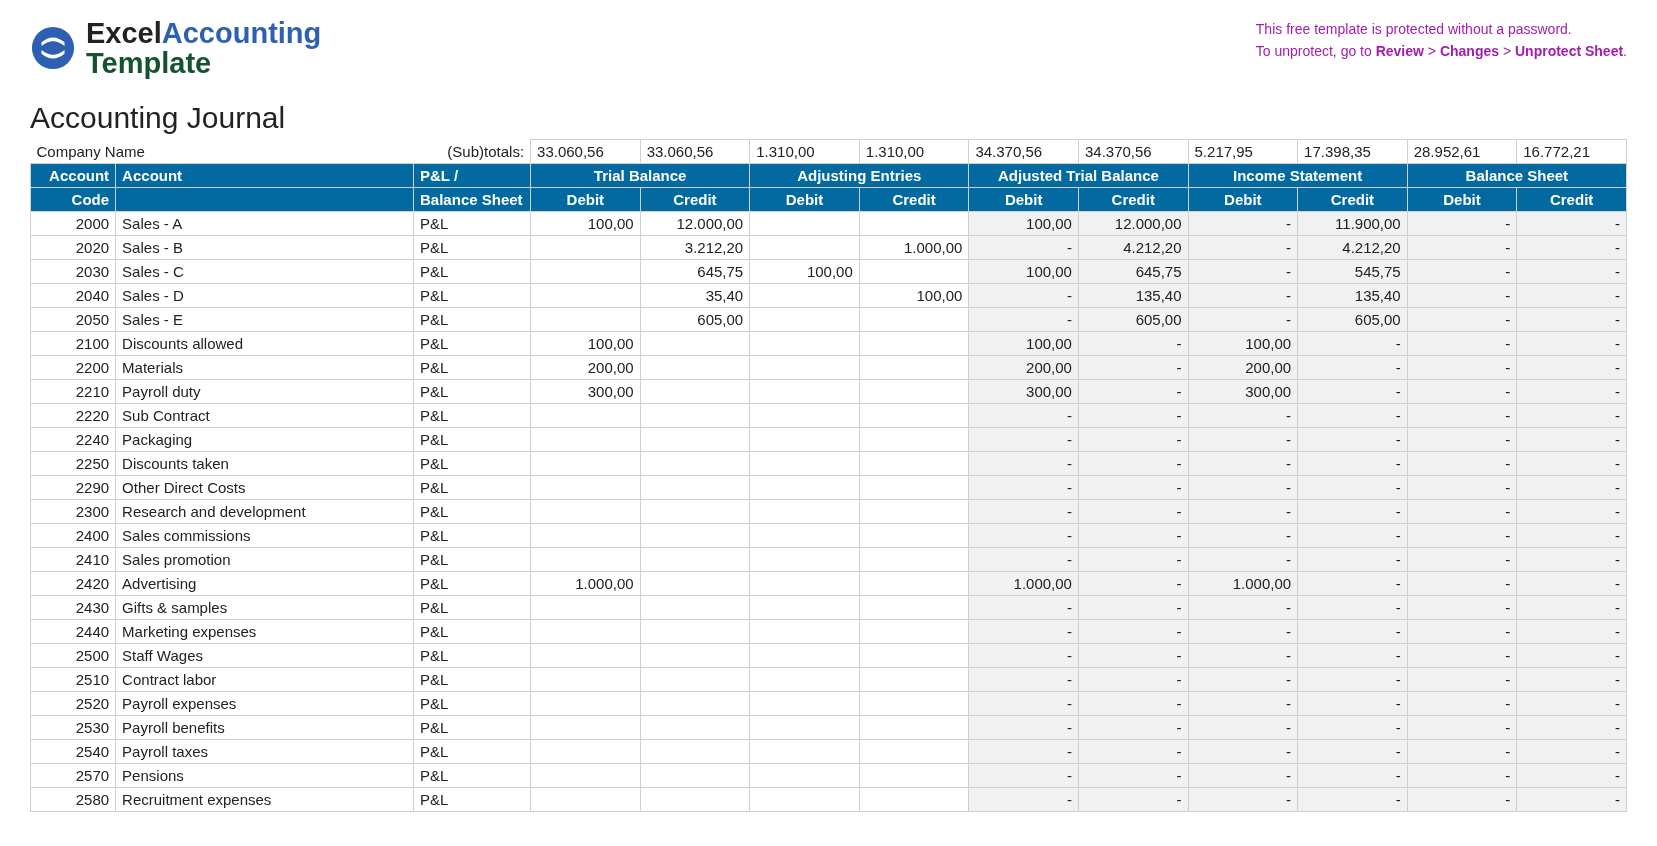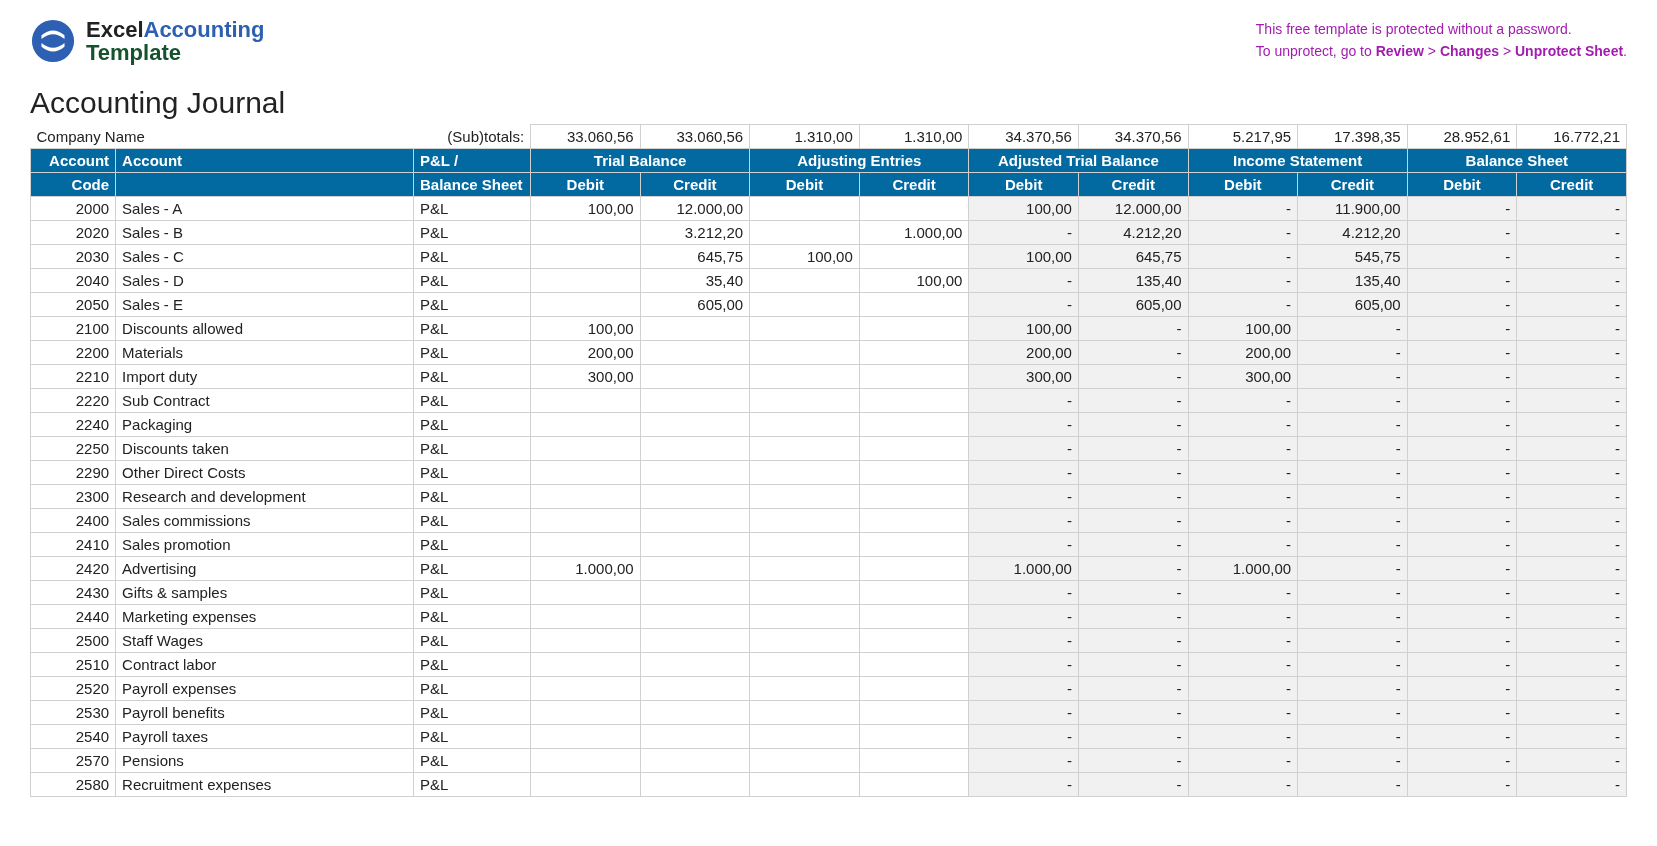--- a/index.html
+++ b/index.html
@@ -18,21 +18,21 @@
   }
   .brand {
     display: flex;
     align-items: center;
     gap: 10px;
   }
   .brand-mark {
     width: 46px; height: 46px;
     display: flex; align-items: center; justify-content: center;
   }
-  .brand-text { line-height: 1.05; font-size: 22px; font-weight: 400; }
+  .brand-text { line-height: 1.05; font-size: 29px; font-weight: 400; }
   .brand-text .ea { color: #2d5fb3; font-weight: 700; }
   .brand-text .tpl { color: #14532d; font-weight: 700; display: block; }
   .notice { font-size: 14px; color: #a21caf; line-height: 1.6; }
   .notice b { font-weight: 700; }
 
   h1.title { font-size: 30px; font-weight: 400; color: #222; margin-bottom: 4px; }
 
   table.grid {
     border-collapse: collapse;
     width: 100%;
@@ -42,21 +42,21 @@
     border: 1px solid #d0d0d0;
     padding: 3px 6px;
     font-size: 15px;
     height: 24px;
     white-space: nowrap;
     overflow: hidden;
   }
   tr.subtotals td { background: #fff; }
   tr.subtotals td.noborder { border: none; }
   tr.subtotals td.lbl { text-align: right; border: none; }
-  tr.subtotals td.val { text-align: right; }
+  tr.subtotals td.val { text-align: left; }
 
   tr.hdr td, tr.hdr th {
     background: #0369a1;
     color: #fff;
     text-align: center;
     font-weight: 700;
   }
   tr.hdr td.left { text-align: left; }
   tr.hdr td.right { text-align: right; }
 
@@ -260,21 +260,21 @@
         <td class="num"></td>
         <td class="num shade">200,00</td>
         <td class="num shade">-</td>
         <td class="num shade">200,00</td>
         <td class="num shade">-</td>
         <td class="num shade">-</td>
         <td class="num shade">-</td>
       </tr>
       <tr>
         <td class="code">2210</td>
-        <td class="name">Import duty</td>
+        <td class="name">Payroll duty</td>
         <td class="type">P&amp;L</td>
         <td class="num">300,00</td>
         <td class="num"></td>
         <td class="num"></td>
         <td class="num"></td>
         <td class="num shade">300,00</td>
         <td class="num shade">-</td>
         <td class="num shade">300,00</td>
         <td class="num shade">-</td>
         <td class="num shade">-</td>

